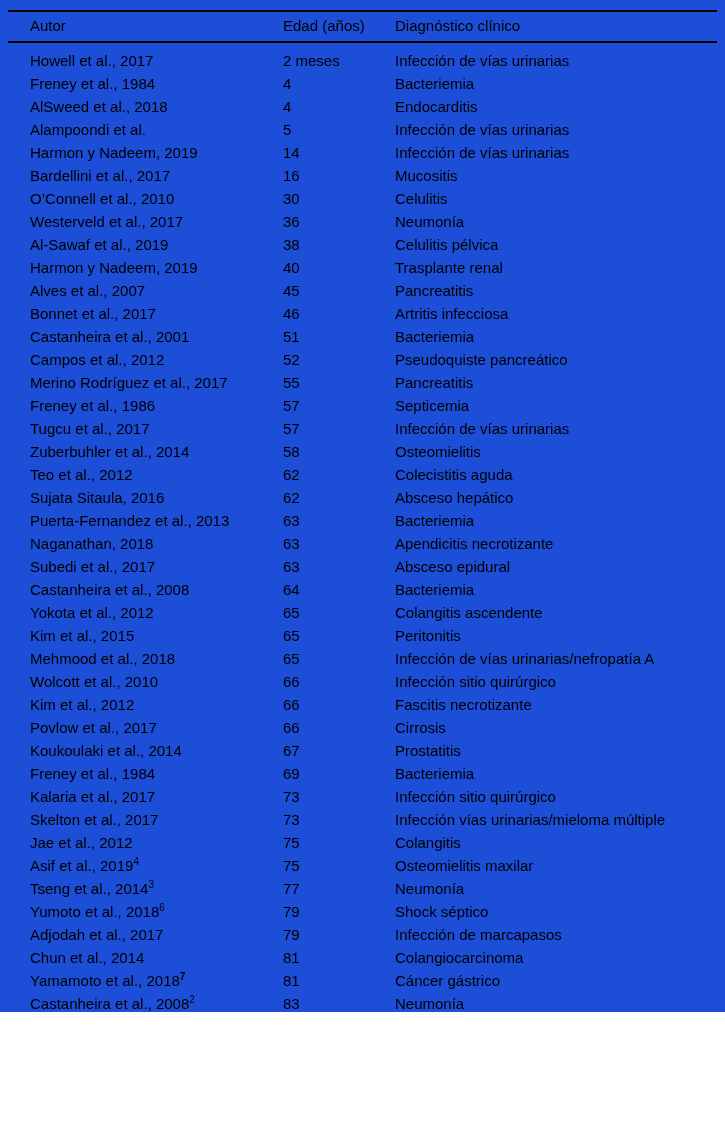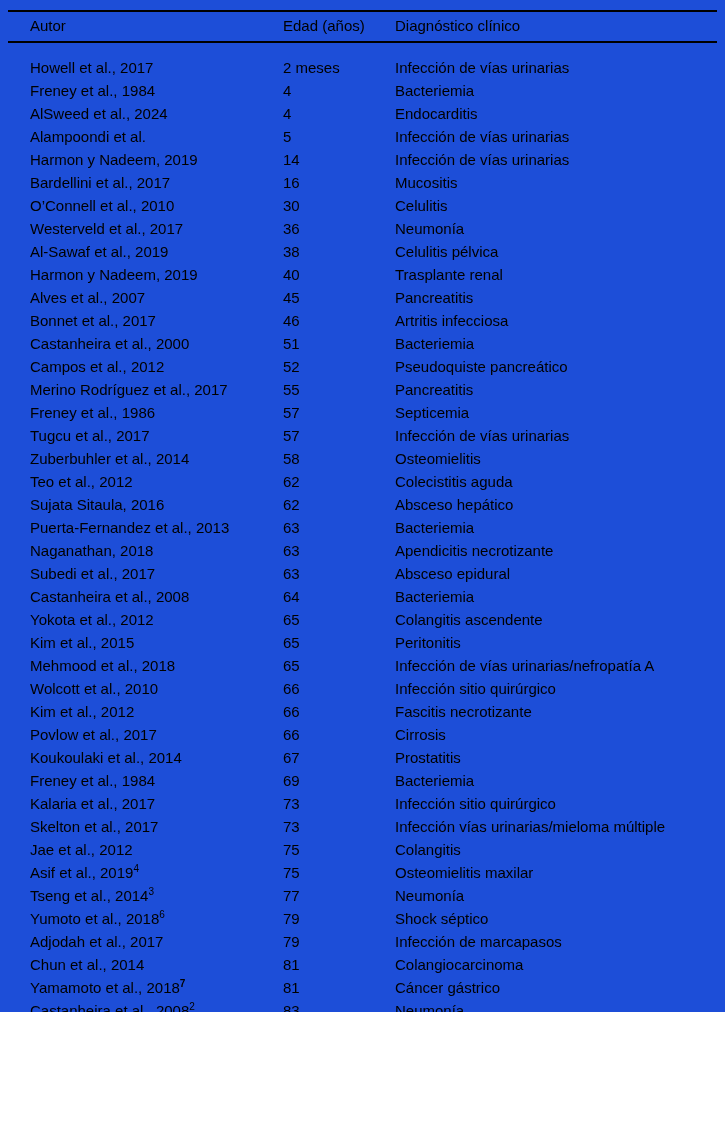--- a/index.html
+++ b/index.html
@@ -37,21 +37,21 @@
   thead th.first, tbody td.first { padding-left: 22px; }
 
   tbody td {
     font-size: 15px;
     height: 23px;
     padding: 0;
     white-space: nowrap;
     overflow: hidden;
     vertical-align: middle;
   }
-  tbody tr:first-child td { padding-top: 13px; }
+  tbody tr:first-child td { padding-top: 6px; }
   tbody { border-bottom: 1px solid #000; }
 
   sup.author-sup {
     font-size: 10px;
     line-height: 0;
   }
   sup.author-sup.b { font-weight: 700; }
 
   .bottom-rule {
     width: 709px;
@@ -83,21 +83,21 @@
     <td>Infección de vías urinarias</td>
   </tr>
 
   <tr>
     <td class="first"><span>Freney et al., 1984</span></td>
     <td>4</td>
     <td>Bacteriemia</td>
   </tr>
 
   <tr>
-    <td class="first"><span>AlSweed et al., 2024</span></td>
+    <td class="first"><span>AlSweed et al., 2018</span></td>
     <td>4</td>
     <td>Endocarditis</td>
   </tr>
 
   <tr>
     <td class="first"><span>Alampoondi et al.</span></td>
     <td>5</td>
     <td>Infección de vías urinarias</td>
   </tr>
 
@@ -144,21 +144,21 @@
     <td>Pancreatitis</td>
   </tr>
 
   <tr>
     <td class="first"><span>Bonnet et al., 2017</span></td>
     <td>46</td>
     <td>Artritis infecciosa</td>
   </tr>
 
   <tr>
-    <td class="first"><span>Castanheira et al., 2000</span></td>
+    <td class="first"><span>Castanheira et al., 2001</span></td>
     <td>51</td>
     <td>Bacteriemia</td>
   </tr>
 
   <tr>
     <td class="first"><span>Campos et al., 2012</span></td>
     <td>52</td>
     <td>Pseudoquiste pancreático</td>
   </tr>
 

